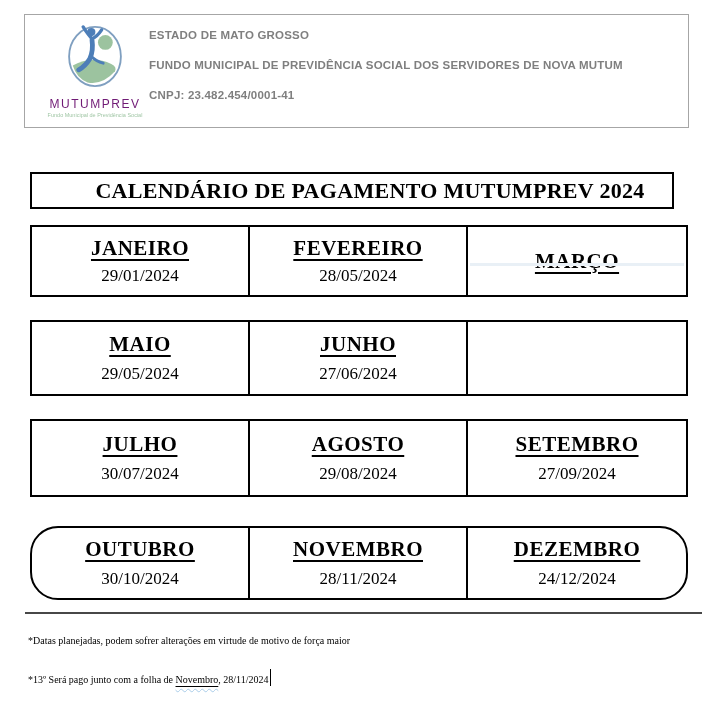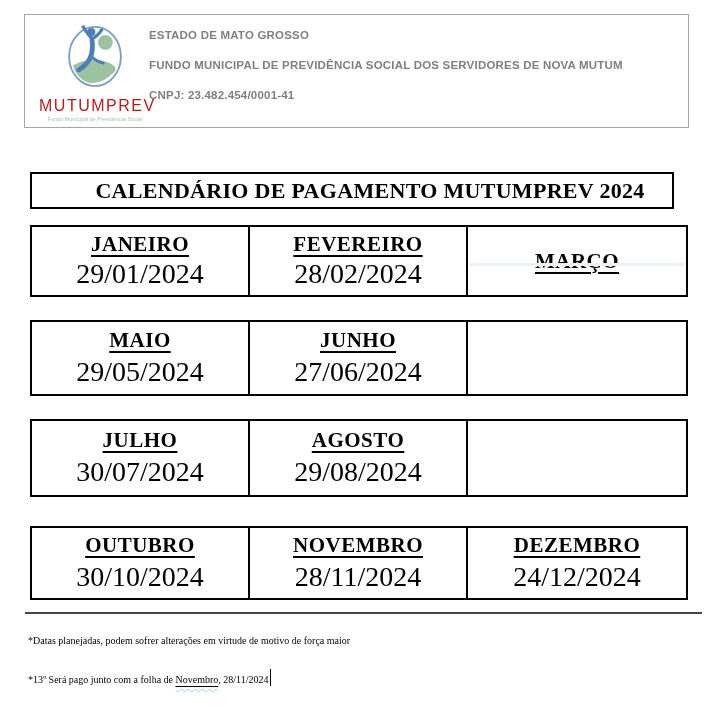--- a/index.html
+++ b/index.html
@@ -8,22 +8,22 @@
     position:relative; width:718px; height:724px; background:#ffffff;
     font-family:"Liberation Serif","DejaVu Serif",serif; color:#000; overflow:hidden;
   }
   
   .letterhead {
     position:absolute; left:24px; top:14px; width:665px; height:114px;
     border:1px solid #a6a6a6; background:#fff;
   }
   .logo { position:absolute; left:14px; top:5px; width:112px; text-align:center; }
   .logo-name {
-    font-family:"Liberation Sans","DejaVu Sans",sans-serif; font-size:16px; font-weight:400;
-    color:#b91c1c; letter-spacing:1.5px; margin-top:-3px; white-space:nowrap;
+    font-family:"Liberation Sans","DejaVu Sans",sans-serif; font-size:12px; font-weight:400;
+    color:#701a75; letter-spacing:1.5px; margin-top:-3px; white-space:nowrap;
   }
   .logo-tagline {
     font-family:"Liberation Sans","DejaVu Sans",sans-serif; font-size:5.5px;
     color:#a0c6a5; margin-top:1px; white-space:nowrap;
   }
   .org { position:absolute; left:124px; top:14px; width:530px; }
   .org p {
     font-family:"Liberation Sans","DejaVu Sans",sans-serif; font-size:11.5px; line-height:13px;
     font-weight:700; color:#7f7f7f; letter-spacing:0.2px; margin:0 0 17px 0; white-space:nowrap;
   }
@@ -34,32 +34,32 @@
     font-size:22px; font-weight:700; letter-spacing:0.3px; white-space:nowrap;padding-left:36px;
   }
   
   .month-row {
     position:absolute; left:30px; width:658px; border:2px solid #000;
     display:grid; grid-template-columns:1fr 1fr 1fr; background:#fff;
   }
   .r1 { top:225px; height:72px; }
   .r2 { top:320px; height:76px; }
   .r3 { top:419px; height:78px; }
-  .r4 { top:526px; height:74px; }
+  .r4 { top:526px; height:74px;border-radius:28px; }
   .cell {
     position:relative; border-right:2px solid #000; padding:3px 16px;
     display:flex; flex-direction:column; align-items:center; justify-content:space-evenly;
   }
   .cell:nth-child(3) { border-right:none; }
   .month {
     font-size:21px; font-weight:700; letter-spacing:0.5px;
     text-decoration:underline; text-decoration-thickness:2px; text-underline-offset:4px;
     white-space:nowrap;
   }
-  .date { font-size:28px; white-space:nowrap; }
+  .date { font-size:17px; white-space:nowrap; }
   .ghost-line { position:absolute; left:2px; right:2px; top:36px; height:3px; background:#e9f0f6; }
   
   .divider { position:absolute; left:25px; top:612px; width:677px; height:2px; background:#474747; }
   .note { position:absolute; left:28px; font-size:10px; white-space:nowrap; }
   .note1 { top:635px; }
   .note2 { top:669px; }
   .nov-outer { text-decoration:underline wavy #a9cce8; text-decoration-thickness:1px; text-underline-offset:5px; }
   .nov-inner { text-decoration:underline solid #000; text-decoration-thickness:1px; text-underline-offset:3px; }
   .caret { display:inline-block; width:0; height:17px; border-left:1.5px solid #000; margin-left:2px; vertical-align:-3px; }
 </style>
@@ -91,21 +91,21 @@
 
   <div class="title-box">CALENDÁRIO DE PAGAMENTO MUTUMPREV 2024</div>
 
   <div class="month-row r1">
     <div class="cell">
       <span class="month">JANEIRO</span>
       <span class="date">29/01/2024</span>
     </div>
     <div class="cell">
       <span class="month">FEVEREIRO</span>
-      <span class="date">28/02/2024</span>
+      <span class="date">28/05/2024</span>
     </div>
     <div class="cell">
       <div class="ghost-line"></div>
       <span class="month">MARÇO</span>
     </div>
   </div>
 
   <div class="month-row r2">
     <div class="cell">
       <span class="month">MAIO</span>
@@ -119,20 +119,24 @@
 
   <div class="month-row r3">
     <div class="cell">
       <span class="month">JULHO</span>
       <span class="date">30/07/2024</span>
     </div>
     <div class="cell">
       <span class="month">AGOSTO</span>
       <span class="date">29/08/2024</span>
     </div>
+    <div class="cell">
+      <span class="month">SETEMBRO</span>
+      <span class="date">27/09/2024</span>
+    </div>
   </div>
 
   <div class="month-row r4">
     <div class="cell">
       <span class="month">OUTUBRO</span>
       <span class="date">30/10/2024</span>
     </div>
     <div class="cell">
       <span class="month">NOVEMBRO</span>
       <span class="date">28/11/2024</span>

